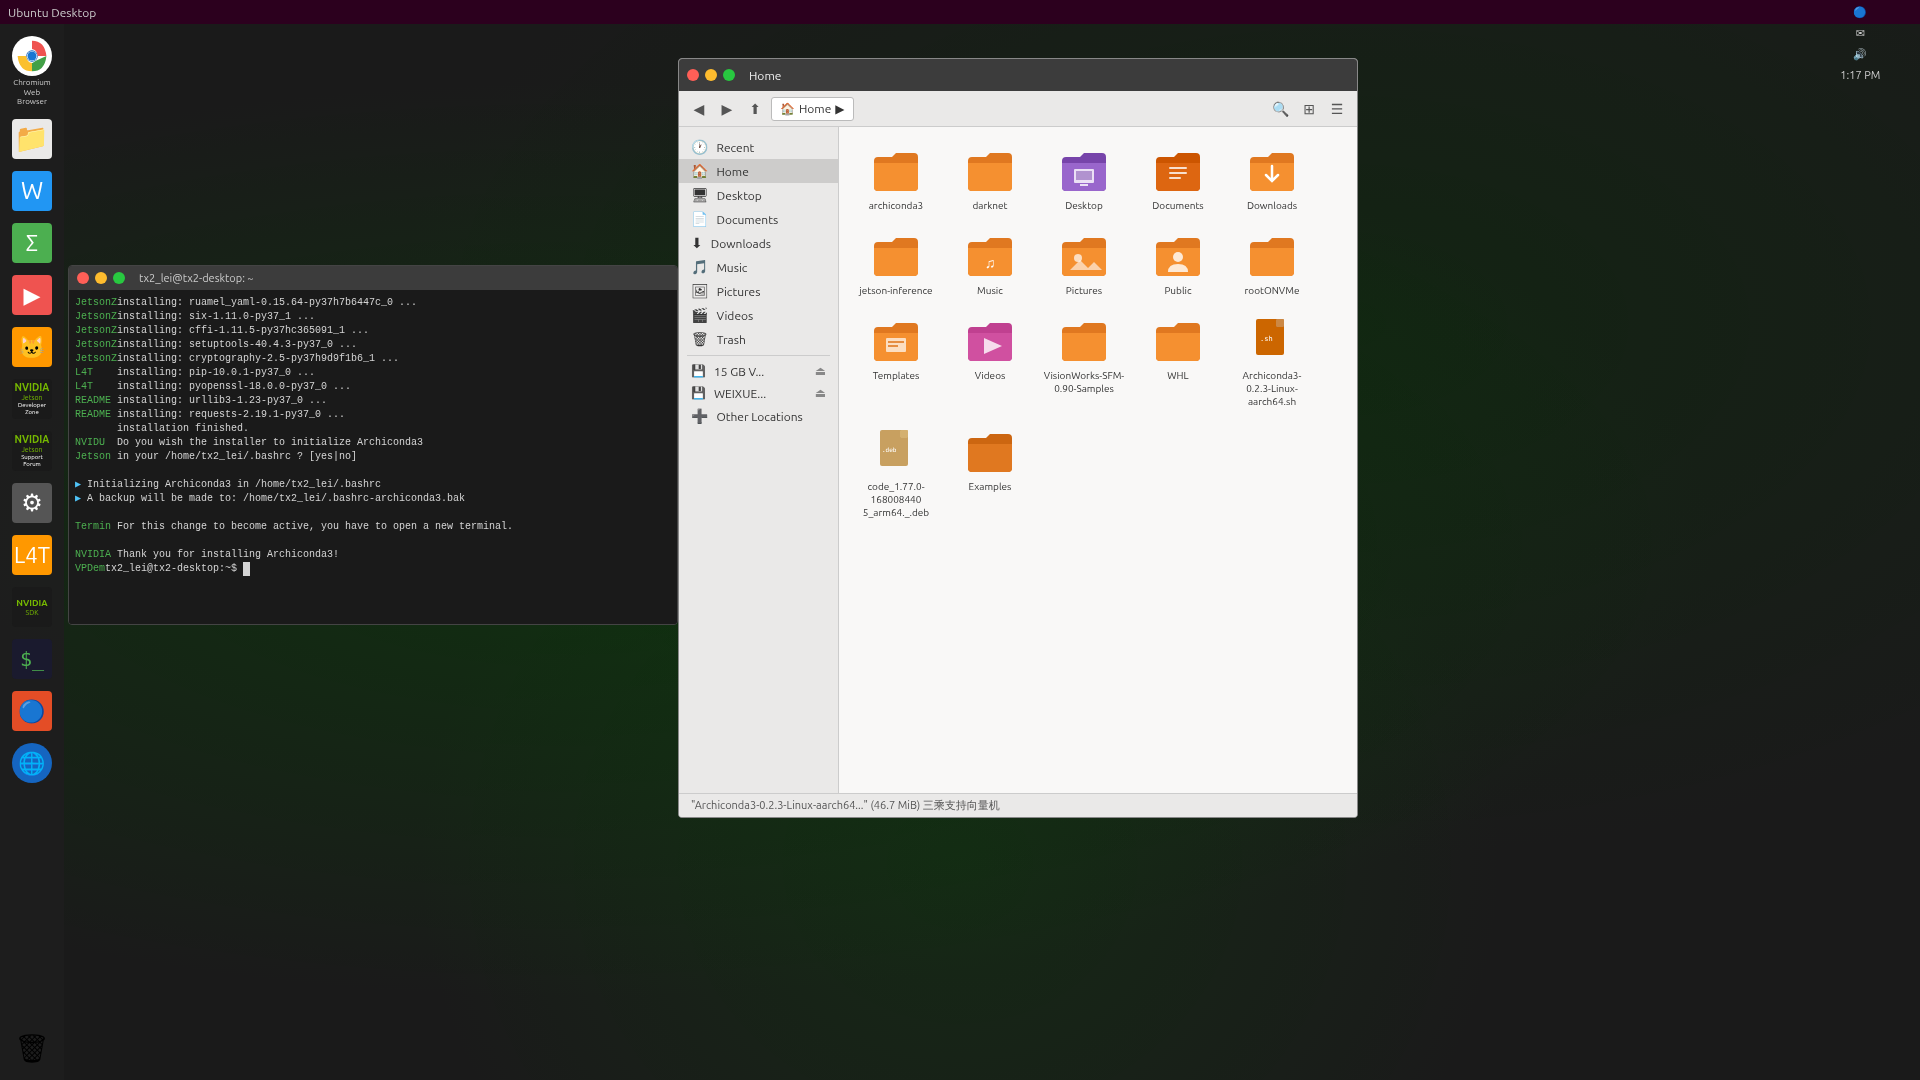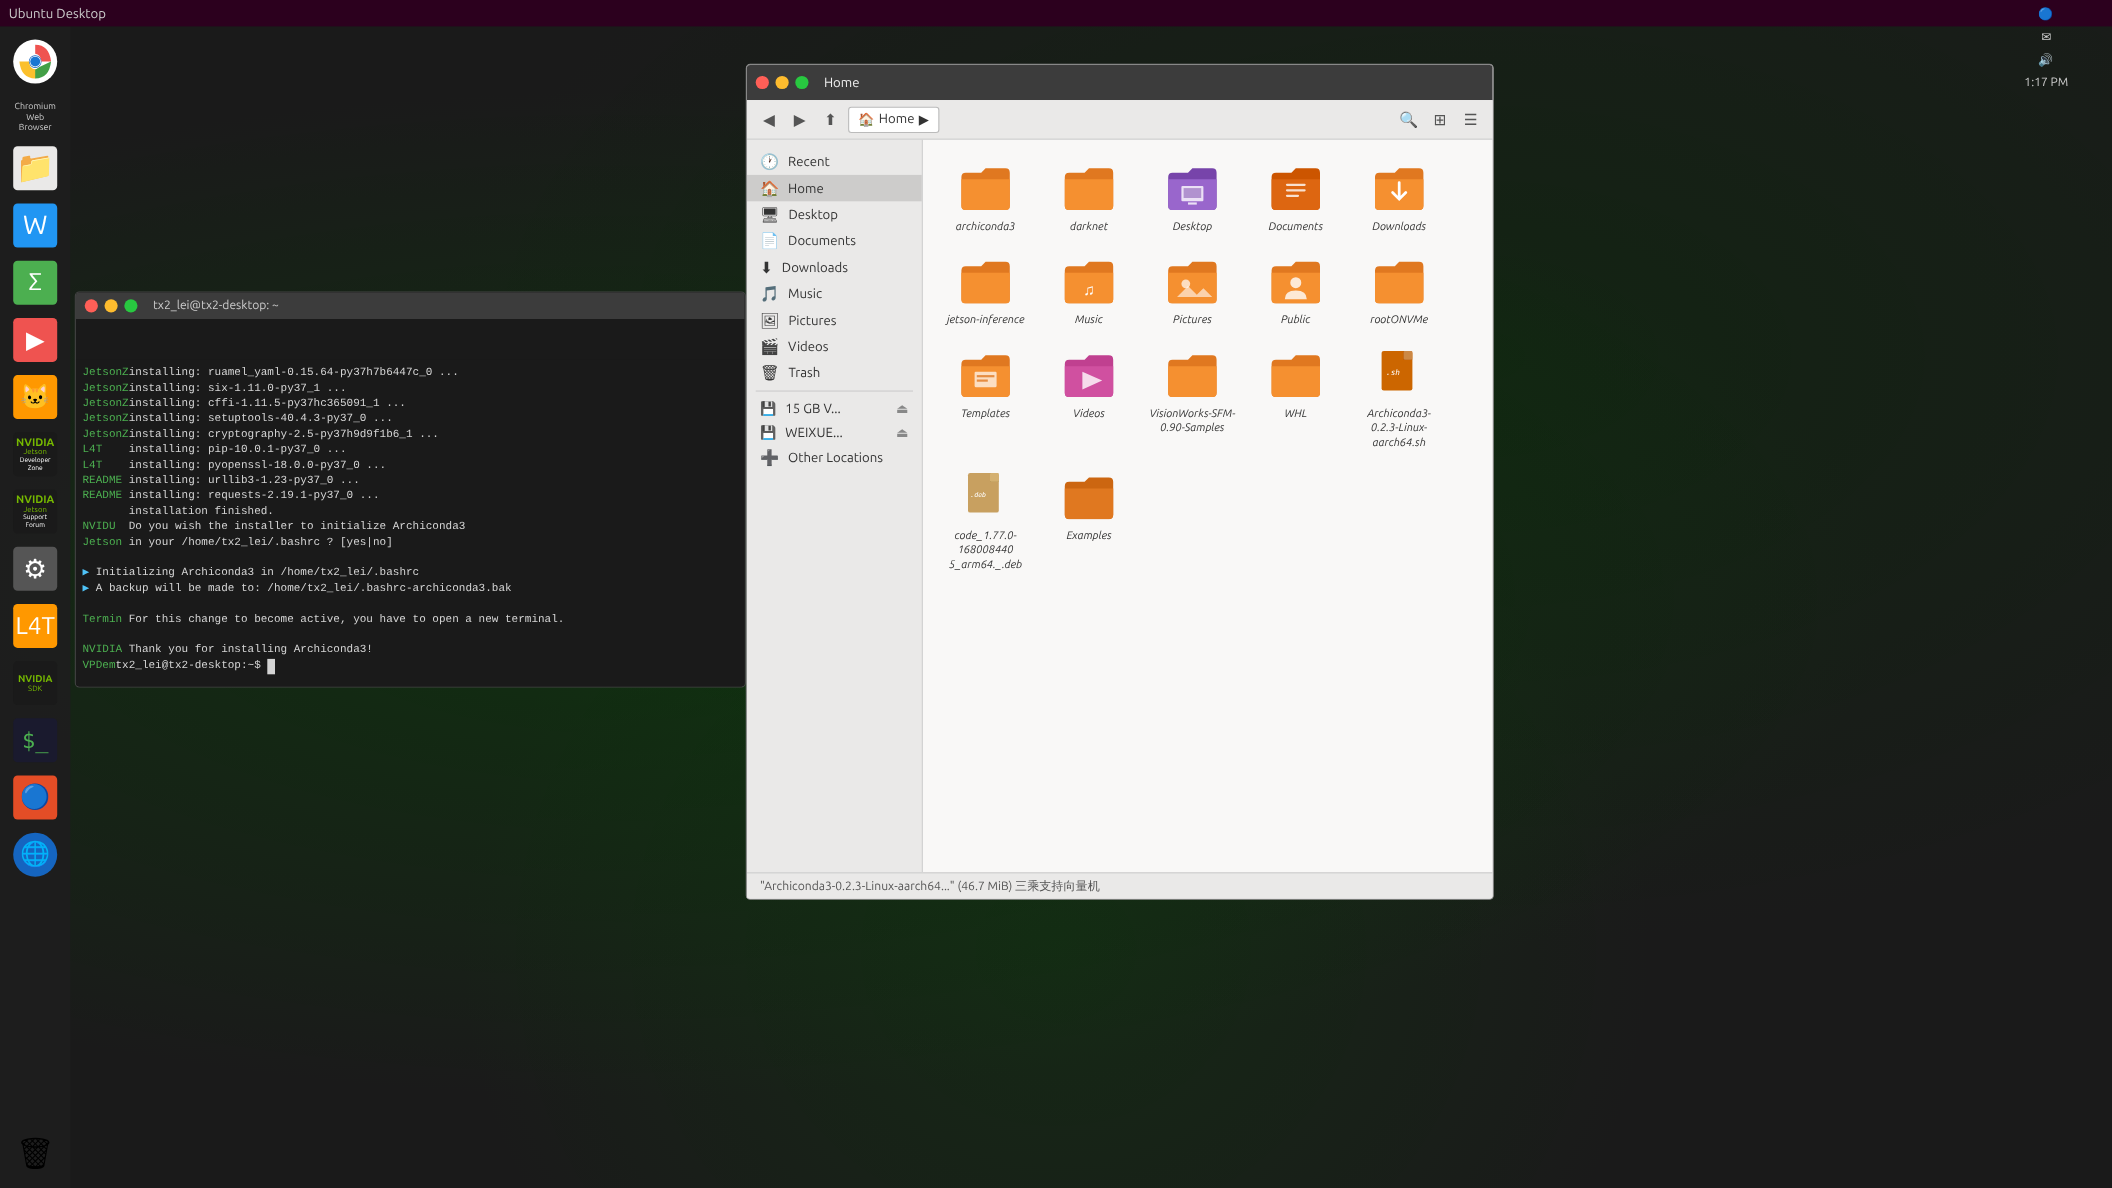--- a/index.html
+++ b/index.html
@@ -91,21 +91,21 @@
       display: flex;
       align-items: center;
       justify-content: center;
       font-size: 20px;
       overflow: hidden;
     }
     .dock-label {
       font-size: 8px;
       color: #ccc;
       text-align: center;
-      margin-top: 16px;
+      margin-top: 2px;
       line-height: 1.2;
       word-break: break-word;
     }
 
     
     .terminal-window {
       position: absolute;
       left: 68px;
       top: 265px;
       width: 610px;
@@ -139,21 +139,20 @@
     }
     .terminal-body {
       background: #1a1a1a;
       color: #d4d4d4;
       font-family: 'Courier New', monospace;
       font-size: 10px;
       padding: 6px;
       height: calc(100% - 24px);
       overflow-y: auto;
       line-height: 1.4;
-      margin-top: 37px;
     }
     .terminal-body .green { color: #4caf50; }
     .terminal-body .cursor {
       background: #d4d4d4;
       color: #1a1a1a;
       display: inline-block;
       width: 7px;
     }
 
     
@@ -272,21 +271,20 @@
     }
     .fm-file-item {
       width: 90px;
       display: flex;
       flex-direction: column;
       align-items: center;
       padding: 8px 4px;
       border-radius: 4px;
       cursor: pointer;
       text-align: center;
-      font-style: italic;
     }
     .fm-file-icon {
       width: 48px;
       height: 48px;
       display: flex;
       align-items: center;
       justify-content: center;
       font-size: 36px;
       margin-bottom: 4px;
     }

